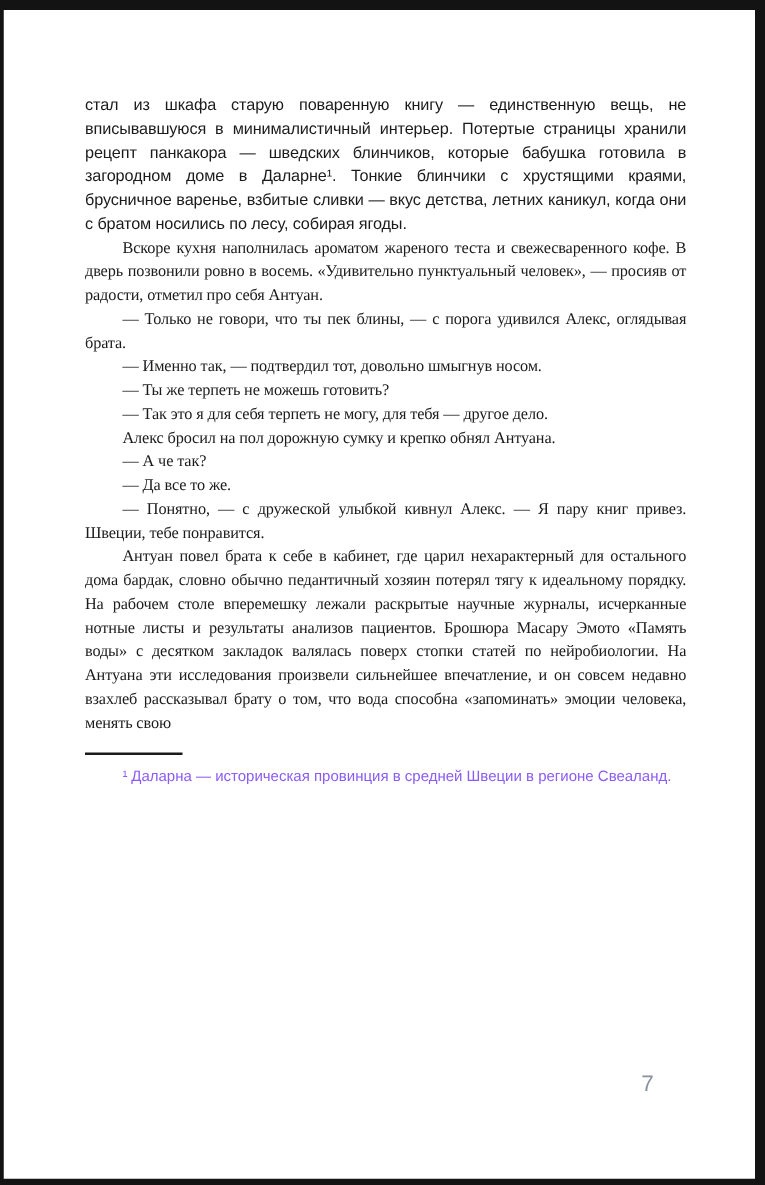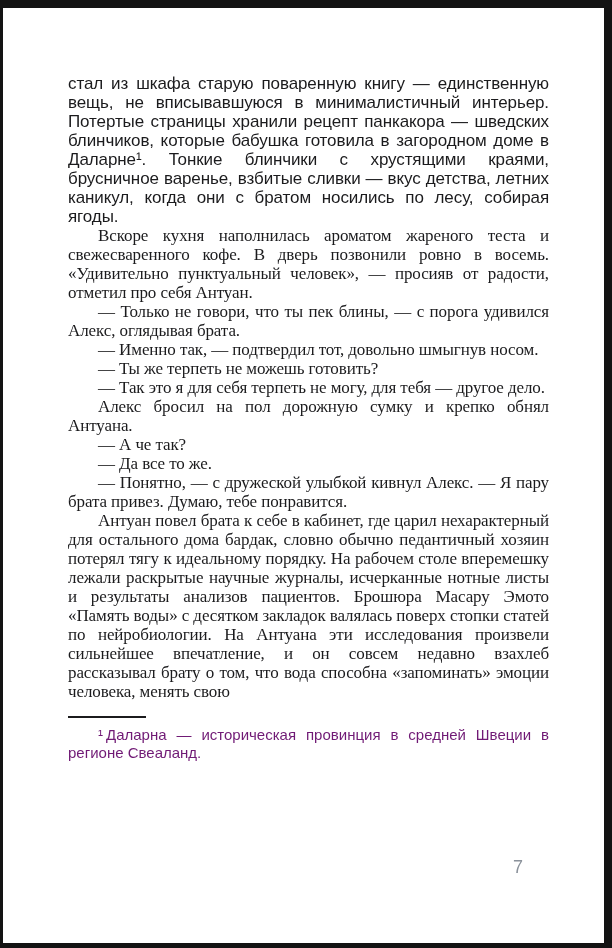--- a/index.html
+++ b/index.html
@@ -24,45 +24,45 @@
   }
   .content {
     position: absolute;
     left: 65px;
     right: 55px;
     top: 66px;
     color: #1b1b1d;
   }
   .body-par {
     margin: 0;
-    font-size: 17px;
+    font-size: 13px;
     line-height: 19px;
     text-align: justify;
     letter-spacing: -0.1px;
   }
   .indent {
     text-indent: 30px;
     font-family: Liberation Serif, serif;
   }
   .footnote-block {
     margin-top: 15px;
   }
   .footnote-rule {
     width: 78px;
     height: 2px;
     background: #1b1b1d;
     margin: 0 0 8px 0;
   }
   .footnote {
     margin: 0;
-    font-size: 15px;
+    font-size: 12px;
     line-height: 18px;
     text-align: justify;
     text-indent: 30px;
-    color: #701a75;
+    color: #8b5cf6;
   }
   .footnote-marker {
     margin-right: 3px;
   }
   .page-number {
     position: absolute;
     left: 499px;
     top: 849px;
     width: 32px;
     text-align: center;
@@ -77,21 +77,21 @@
   <div class="content">
     <p class="body-par">стал из шкафа старую поваренную книгу — единственную вещь, не вписывавшуюся в минималистичный интерьер. Потертые страницы хранили рецепт панкакора — шведских блинчиков, которые бабушка готовила в загородном доме в Даларне¹. Тонкие блинчики с хрустящими краями, брусничное варенье, взбитые сливки — вкус детства, летних каникул, когда они с братом носились по лесу, собирая ягоды.</p>
     <p class="body-par indent">Вскоре кухня наполнилась ароматом жареного теста и свежесваренного кофе. В дверь позвонили ровно в восемь. «Удивительно пунктуальный человек», — просияв от радости, отметил про себя Антуан.</p>
     <p class="body-par indent">— Только не говори, что ты пек блины, — с порога удивился Алекс, оглядывая брата.</p>
     <p class="body-par indent">— Именно так, — подтвердил тот, довольно шмыгнув носом.</p>
     <p class="body-par indent">— Ты же терпеть не можешь готовить?</p>
     <p class="body-par indent">— Так это я для себя терпеть не могу, для тебя — другое дело.</p>
     <p class="body-par indent">Алекс бросил на пол дорожную сумку и крепко обнял Антуана.</p>
     <p class="body-par indent">— А че так?</p>
     <p class="body-par indent">— Да все то же.</p>
-    <p class="body-par indent">— Понятно, — с дружеской улыбкой кивнул Алекс. — Я пару брата привез. Думаю, тебе понравится.</p>
+    <p class="body-par indent">— Понятно, — с дружеской улыбкой кивнул Алекс. — Я пару книг привез. Швеции, тебе понравится.</p>
     <p class="body-par indent">Антуан повел брата к себе в кабинет, где царил нехарактерный для остального дома бардак, словно обычно педантичный хозяин потерял тягу к идеальному порядку. На рабочем столе вперемешку лежали раскрытые научные журналы, исчерканные нотные листы и результаты анализов пациентов. Брошюра Масару Эмото «Память воды» с десятком закладок валялась поверх стопки статей по нейробиологии. На Антуана эти исследования произвели сильнейшее впечатление, и он совсем недавно взахлеб рассказывал брату о том, что вода способна «запоминать» эмоции человека, менять свою</p>
 
     <div class="footnote-block">
       <div class="footnote-rule"></div>
       <p class="footnote"><span class="footnote-marker">¹</span><span>Даларна — историческая провинция в средней Швеции в регионе Свеаланд.</span></p>
     </div>
   </div>
 
   <div class="page-number">7</div>
 </div>

